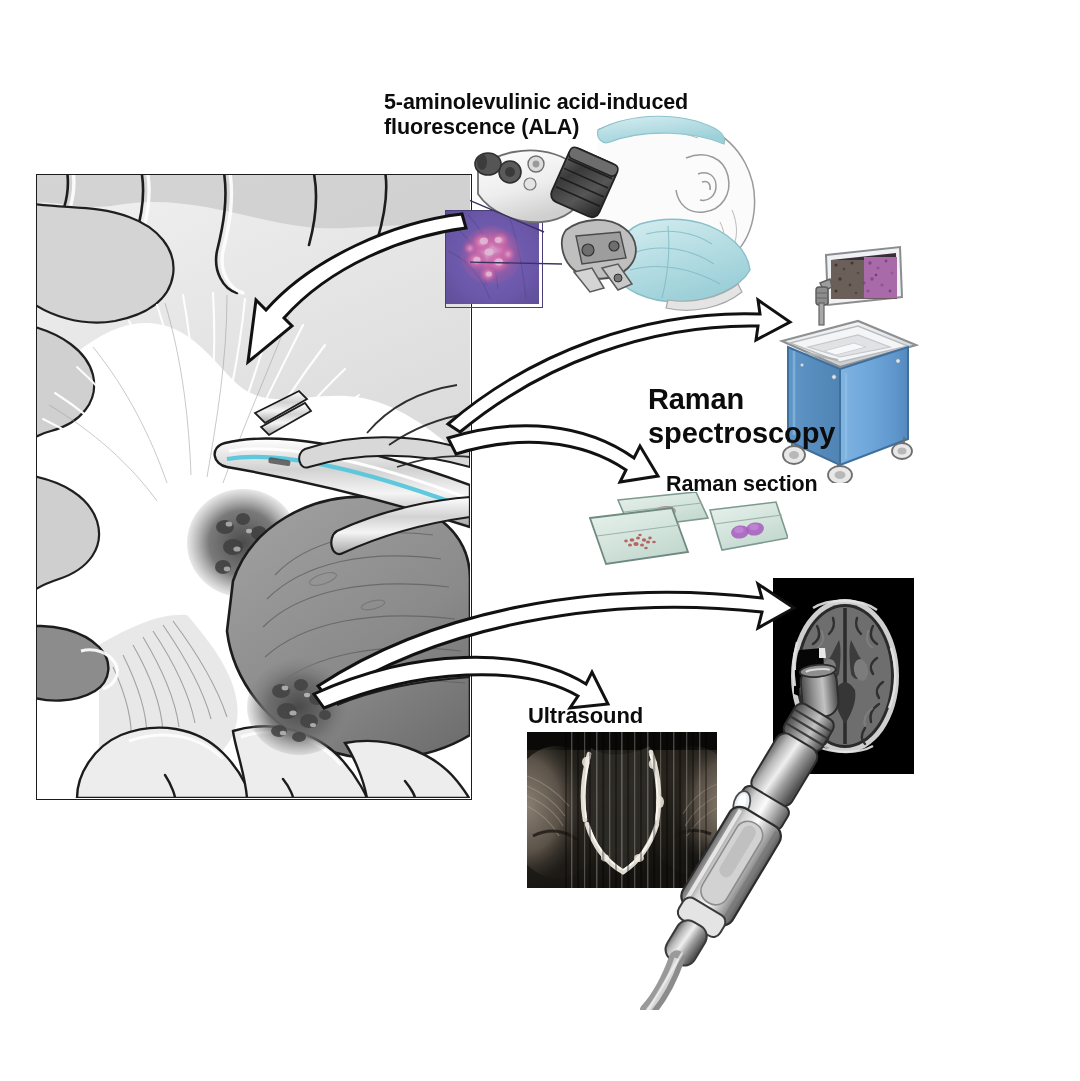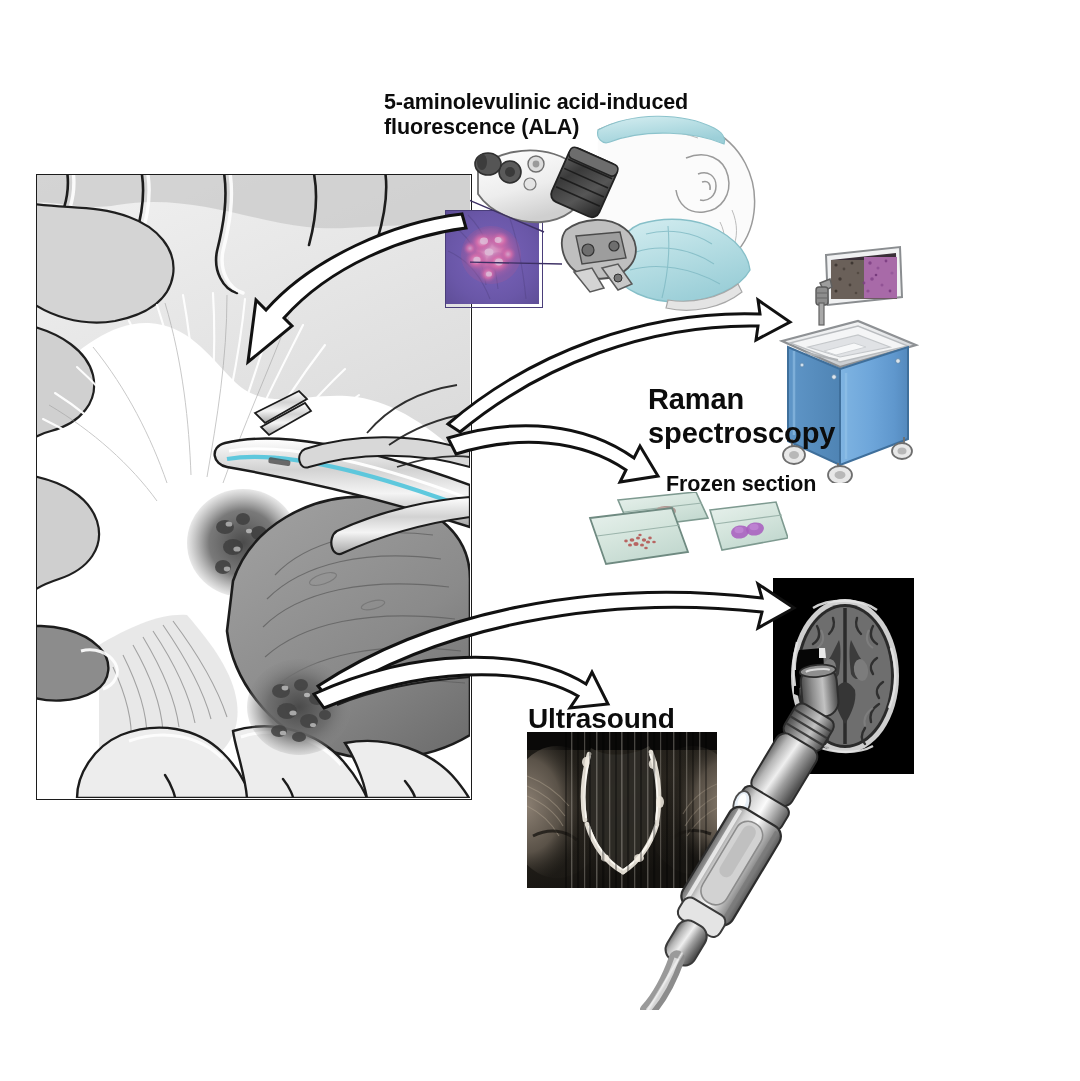--- a/index.html
+++ b/index.html
@@ -16,21 +16,21 @@
     font-weight:bold;
     color:#0c0c0c;
     line-height:1.16;
     white-space:pre-line;
     letter-spacing:-0.1px;
   }
   #lbl-ala{left:384px;top:90px;font-size:21.5px;}
   #lbl-raman{left:648px;top:343px;font-size:29px;margin-top:40px;}
   #lbl-frozen{left:666px;top:472px;font-size:21.5px;}
   #lbl-imri{left:923px;top:593px;font-size:21.5px;}
-  #lbl-us{left:528px;top:703px;font-size:28px;}
+  #lbl-us{left:528px;top:703px;font-size:22px;}
 
   .panel{position:absolute;}
 
   
   #brain-panel{
     left:36px;top:174px;width:436px;height:626px;
     border:1.5px solid #1c1c1c;
     background:#ffffff;
     overflow:hidden;
     box-sizing:border-box;
@@ -825,16 +825,16 @@
                C414,648 524,646 586,684
                L592,672 L608,704 L570,708 L578,696
                C522,664 420,668 324,708 Z" fill="#ffffff" stroke="#111111" stroke-width="3"></path>
     </g>
   </svg>
 
   <div class="lbl" id="lbl-ala">5-aminolevulinic acid-induced
 fluorescence (ALA)</div>
   <div class="lbl" id="lbl-raman">Raman
 spectroscopy</div>
-  <div class="lbl" id="lbl-frozen">Frozen section</div>
+  <div class="lbl" id="lbl-frozen">Raman section</div>
   <div class="lbl" id="lbl-us">Ultrasound</div>
 
 </div>
 
 </body></html>

